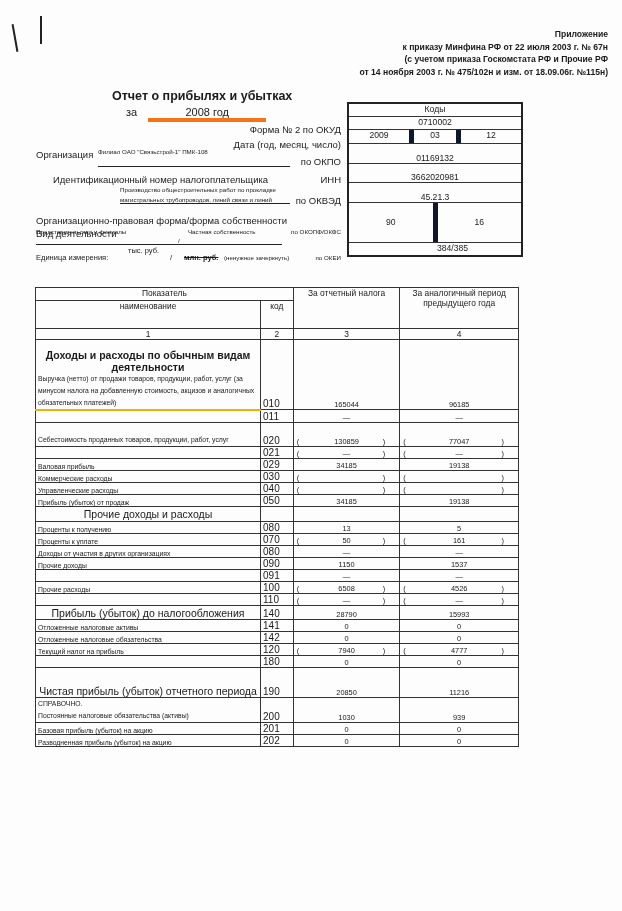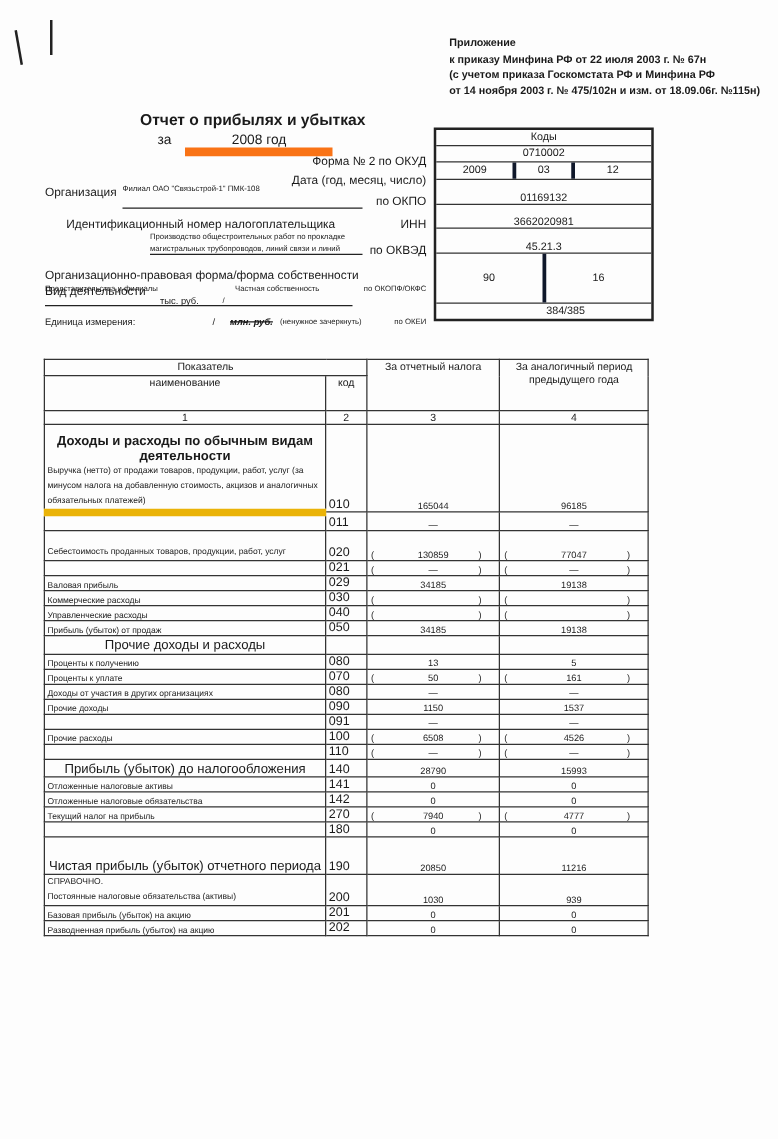--- a/index.html
+++ b/index.html
@@ -3,30 +3,30 @@
 <meta charset="utf-8">
 <style>
   html, body { margin: 0; padding: 0; }
   body {
     width: 622px; height: 911px; background: #fdfdfd; position: relative; overflow: hidden;
     font-family: "Liberation Sans", sans-serif; color: #1a1a1a;
   }
   .abs { position: absolute; }
   .mark1 { left: 14px; top: 24px; width: 2px; height: 28px; background: #222; transform: rotate(-10deg); }
   .mark2 { left: 40px; top: 16px; width: 2px; height: 28px; background: #222; }
-  .appendix { right: 14px; top: 28px; font-size: 8.6px; font-weight: bold; line-height: 12.5px; }
+  .appendix { right: 14px; top: 28px; text-align: right; font-size: 8.6px; font-weight: bold; line-height: 12.5px; }
   .title { left: 112px; top: 89px; font-size: 12.5px; font-weight: bold; }
   .period { left: 126px; top: 106px; font-size: 11px; }
-  .period .val { display: inline-block; width: 118px; border-bottom: 7px solid #f97316; text-align: center; margin-left: 8px; }
+  .period .val { display: inline-block; width: 118px; border-bottom: 4px solid #f97316; text-align: center; margin-left: 8px; }
   .lbl { font-size: 9.5px; }
   .lbl-sm { font-size: 6.2px; }
   .codes { left: 347px; top: 102px; width: 172px; border: 2px solid #222; font-size: 8.6px; }
   .codes .r { border-top: 1px solid #333; text-align: center; display: flex; }
   .codes .r:first-child { border-top: none; }
-  .codes .c { flex: 1; text-align: center; border-left: 3px solid #0f172a; }
+  .codes .c { flex: 1; text-align: center; border-left: 5px solid #0f172a; }
   .codes .c:first-child { border-left: none; }
   .uline { border-bottom: 1px solid #222; }
 
   table.main { position: absolute; left: 35px; top: 287px; width: 484px; border-collapse: collapse; font-size: 7px; }
   table.main td, table.main th { border: 1px solid #333; padding: 0 2px; vertical-align: bottom; font-weight: normal; }
   table.main th { text-align: center; font-size: 8.4px; vertical-align: top; }
   td.code { text-align: left; font-size: 10px; width: 28px; padding-left: 3px; }
   td.num { text-align: center; font-size: 7.4px; position: relative; }
   td.num .p { position: absolute; bottom: 0; }
   td.num .pl { left: 3px; } td.num .pr { right: 14px; }
@@ -36,21 +36,21 @@
 </style>
 </head>
 <body>
 
 <div class="abs mark1"></div>
 <div class="abs mark2"></div>
 
 <div class="abs appendix">
   <div>Приложение</div>
   <div>к приказу Минфина РФ от 22 июля 2003 г. № 67н</div>
-  <div>(с учетом приказа Госкомстата РФ и Минфина РФ</div>
+  <div>(с учетом приказа Госкомстата РФ и Прочие РФ</div>
   <div>от 14 ноября 2003 г. № 475/102н и изм. от 18.09.06г. №115н)</div>
 </div>
 
 <div class="abs title">Отчет о прибылях и убытках</div>
 <div class="abs period">
   <span>за</span>
   <span class="val">2008 год</span>
 </div>
 
 <div class="abs lbl" style="right:281px; top:124px;">Форма № 2 по ОКУД</div>
@@ -68,23 +68,23 @@
 <div class="abs lbl" style="right:281px; top:195px;">по ОКВЭД</div>
 
 <div class="abs lbl" style="left:36px; top:215px;">Организационно-правовая форма/форма собственности</div>
 <div class="abs lbl-sm" style="left:36px; top:228px;">Представительства и филиалы</div>
 <div class="abs lbl-sm" style="left:188px; top:228px;">Частная собственность</div>
 <div class="abs lbl-sm" style="right:281px; top:228px;">по ОКОПФ/ОКФС</div>
 <div class="abs lbl-sm" style="left:178px; top:237px;">/</div>
 <div class="abs uline" style="left:36px; top:244px; width:246px;"></div>
 
 <div class="abs lbl-sm" style="left:36px; top:253px; font-size:7.5px;">Единица измерения:</div>
-<div class="abs lbl-sm" style="left:128px; top:236px; font-size:7.5px;">тыс. руб.</div>
+<div class="abs lbl-sm" style="left:128px; top:246px; font-size:7.5px;">тыс. руб.</div>
 <div class="abs lbl-sm" style="left:170px; top:253px; font-size:7.5px;">/</div>
-<div class="abs lbl-sm" style="left:184px; top:253px; font-size:7.5px; font-weight:bold; text-decoration:line-through;font-style:italic;">млн. руб.</div>
+<div class="abs lbl-sm" style="left:184px; top:253px; font-size:7.5px; font-weight:bold; text-decoration:line-through;">млн. руб.</div>
 <div class="abs lbl-sm" style="left:224px; top:254px;">(ненужное зачеркнуть)</div>
 <div class="abs lbl-sm" style="right:281px; top:254px;">по ОКЕИ</div>
 
 <div class="abs codes">
   <div class="r" style="height:12px;">
       <div class="c">Коды</div>
     </div>
   <div class="r" style="height:12px;">
       <div class="c">0710002</div>
     </div>
@@ -128,21 +128,21 @@
     <th>наименование</th>
     <th>код</th>
   </tr>
   <tr class="h11">
     <th>1</th>
     <th>2</th>
     <th>3</th>
     <th>4</th>
   </tr>
   <tr style="height:70px;">
-    <td style="border-bottom:6px solid #eab308;">
+    <td style="border-bottom:2px solid #eab308;">
           <div class="section">Доходы и расходы по обычным видам деятельности</div>
           <div class="sub" style="line-height:12px;">Выручка (нетто) от продажи товаров, продукции, работ, услуг (за минусом налога на добавленную стоимость, акцизов и аналогичных обязательных платежей)</div>
         </td>
     <td class="code">010</td>
     <td class="num">165044</td>
     <td class="num">96185</td>
   </tr>
   <tr class="h11">
         <td></td>
         <td class="code">011</td>
@@ -258,21 +258,21 @@
         <td class="num">0</td>
       </tr>
   <tr class="h11">
         <td class="sub">Отложенные налоговые обязательства</td>
         <td class="code">142</td>
         <td class="num">0</td>
         <td class="num">0</td>
       </tr>
   <tr class="h11">
         <td class="sub">Текущий налог на прибыль</td>
-        <td class="code">270</td>
+        <td class="code">120</td>
         <td class="num"><span class="p pl">(</span><span>7940</span><span class="p pr">)</span></td>
         <td class="num"><span class="p pl">(</span><span>4777</span><span class="p pr">)</span></td>
       </tr>
   <tr class="h11">
         <td></td>
         <td class="code">180</td>
         <td class="num">0</td>
         <td class="num">0</td>
       </tr>
   <tr style="height:30px;">

